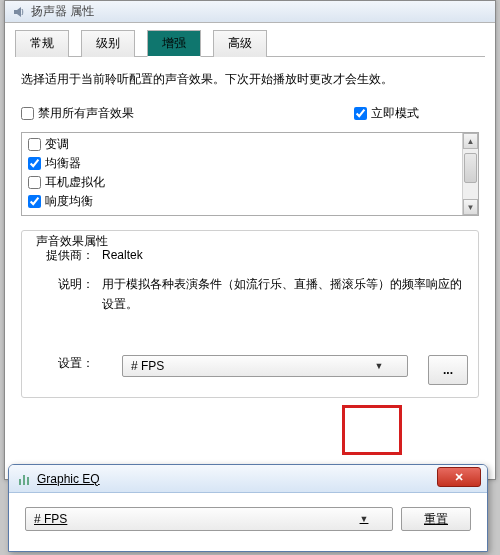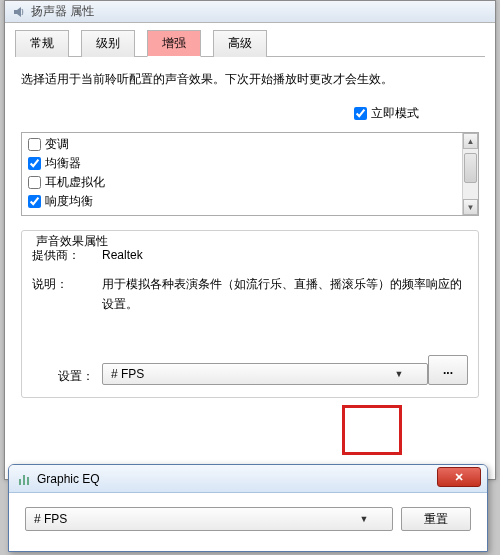--- a/index.html
+++ b/index.html
@@ -47,21 +47,21 @@
     padding: 4px 14px;
     border: 1px solid #b5b5b5;
     border-bottom: none;
     background: linear-gradient(#f8f8f8, #e8e8e8);
     margin-right: 12px;
     position: relative;
     top: 1px;
     cursor: default;
   }
   .tab.active {
-    background: #fca5a5;
+    background: #0f766e;
     border-bottom: 1px solid #ffffff;
   }
   .intro {
     padding: 0 6px 14px 6px;
     line-height: 1.7;
   }
   .row {
     display: flex;
     padding: 2px 6px 10px 6px;
     align-items: center;
@@ -125,28 +125,29 @@
     padding: 0 4px;
     margin-top: 10px;
   }
   .prop-row {
     display: flex;
     padding: 4px 0;
     line-height: 1.7;
   }
   .prop-label {
     width: 70px;
-    padding-right: 0;
+    text-align: right;
+    padding-right: 8px;
   }
   .prop-value { flex: 1; }
   .settings-row {
     display: flex;
-    align-items: flex-end;
+    align-items: flex-start;
     padding-top: 36px;
-    gap: 0;
+    gap: 20px;
   }
   .combo {
     flex: 1;
     display: flex;
     background: linear-gradient(#fdfdfd,#ebebeb);
     border: 1px solid #9b9b9b;
     border-radius: 2px;
     height: 22px;
     align-items: center;
     padding: 0 20px 0 8px;
@@ -172,20 +173,21 @@
   .eq-window {
     position: absolute;
     left: 8px; top: 464px;
     width: 480px;
     height: 88px;
     background: #fff;
     border: 1px solid #5a7aa8;
     border-radius: 6px 6px 0 0;
     box-shadow: 2px 2px 6px rgba(0,0,0,0.3);
     overflow: hidden;
+    text-decoration: underline;
   }
   .eq-title {
     height: 28px;
     background: linear-gradient(#f4f8fd, #d7e5f5);
     border-bottom: 1px solid #aac3e0;
     display: flex;
     align-items: center;
     padding: 0 8px;
     position: relative;
   }
@@ -232,20 +234,24 @@
     <div class="tabs">
       <div class="tab">常规</div>
       <div class="tab">级别</div>
       <div class="tab active">增强</div>
       <div class="tab">高级</div>
     </div>
 
     <div class="intro">选择适用于当前聆听配置的声音效果。下次开始播放时更改才会生效。</div>
 
     <div class="row">
+      <label class="check">
+        <input type="checkbox" style="">
+        <span>禁用所有声音效果</span>
+      </label>
       <span class="spacer"></span>
       <label class="check">
         <input type="checkbox" checked="" style="">
         <span>立即模式</span>
       </label>
       <span style="width:60px"></span>
     </div>
 
     <div class="listbox">
       <div class="list-inner">

